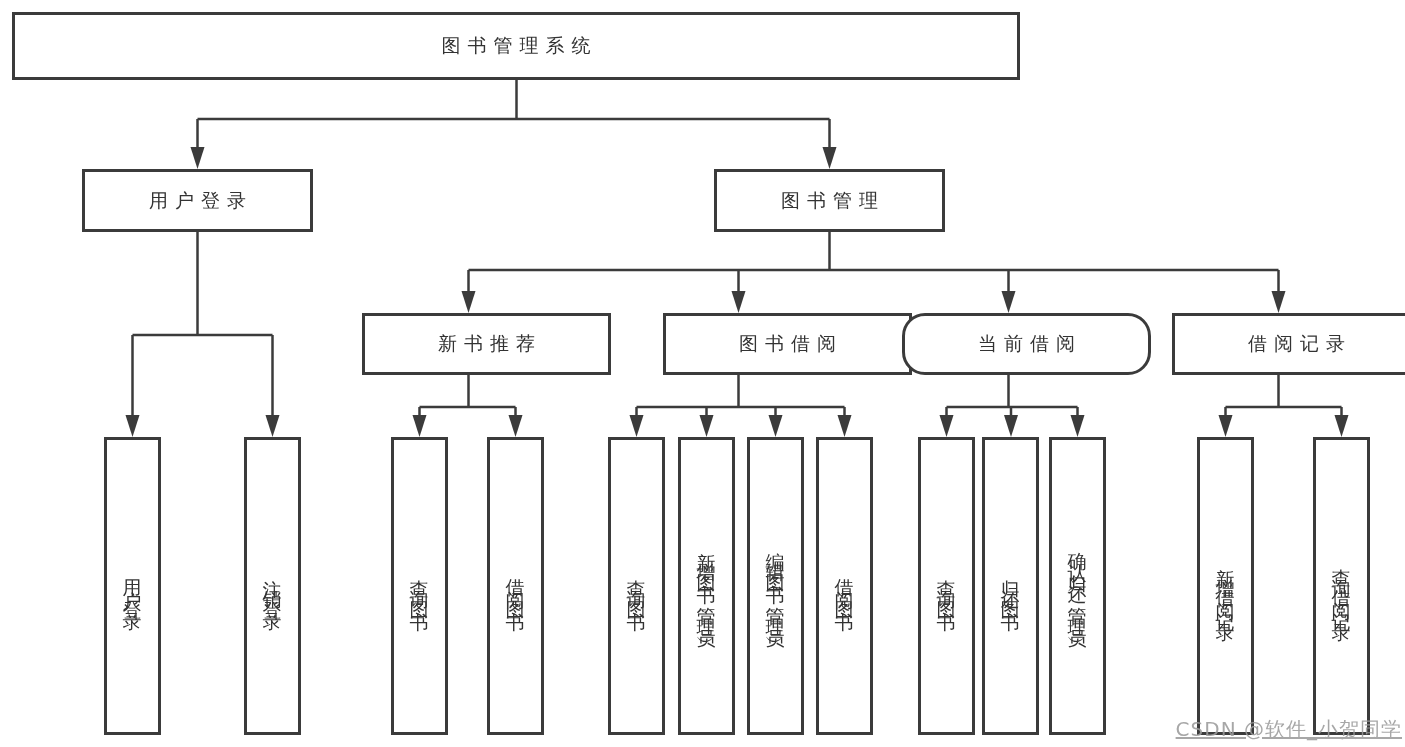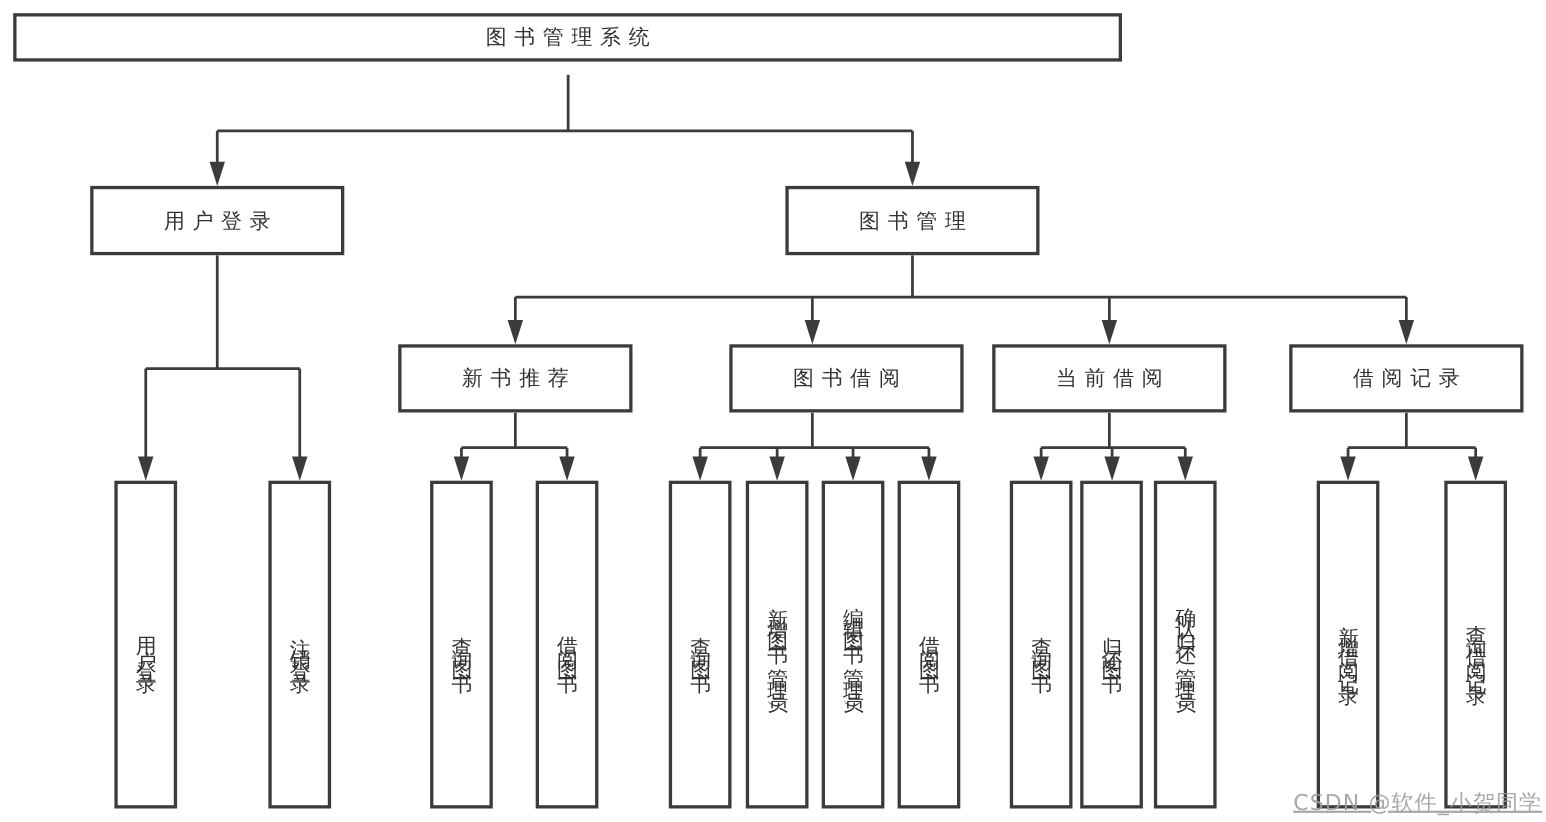--- a/index.html
+++ b/index.html
@@ -52,28 +52,28 @@
   }
   .node.v span {
     writing-mode: vertical-rl;
     text-orientation: mixed;
     letter-spacing: 11px;
     line-height: 1.1;
     white-space: nowrap;
   }
 
   
-  .root-box   { left: 12px;  top: 12px;  width: 1008px; height: 44px; }
+  .root-box   { left: 12px;  top: 12px;  width: 1008px; height: 68px; }
   .lvl2       { top: 169px;  height: 63px; width: 231px; }
   .b-userlogin{ left: 82px; }
   .b-bookmgmt { left: 714px; }
-  .lvl3       { top: 313px;  height: 62px; width: 213px; }
+  .lvl3       { top: 313px;  height: 62px; width: 249px; }
   .s-newbook  { left: 362px; }
   .s-borrow   { left: 632px; margin-left: 31px; }
-  .s-current  { left: 902px; }
+  .s-current  { left: 902px; border-radius: 23px; }
   .s-records  { left: 1172px; font-family: Liberation Mono, monospace; }
   .leaf       { top: 437px;  height: 298px; width: 57px; }
 
   .watermark {
     position: absolute;
     top: 716px;
     right: 3px;
     font-size: 20px;
     letter-spacing: 1px;
     color: var(--watermark);

